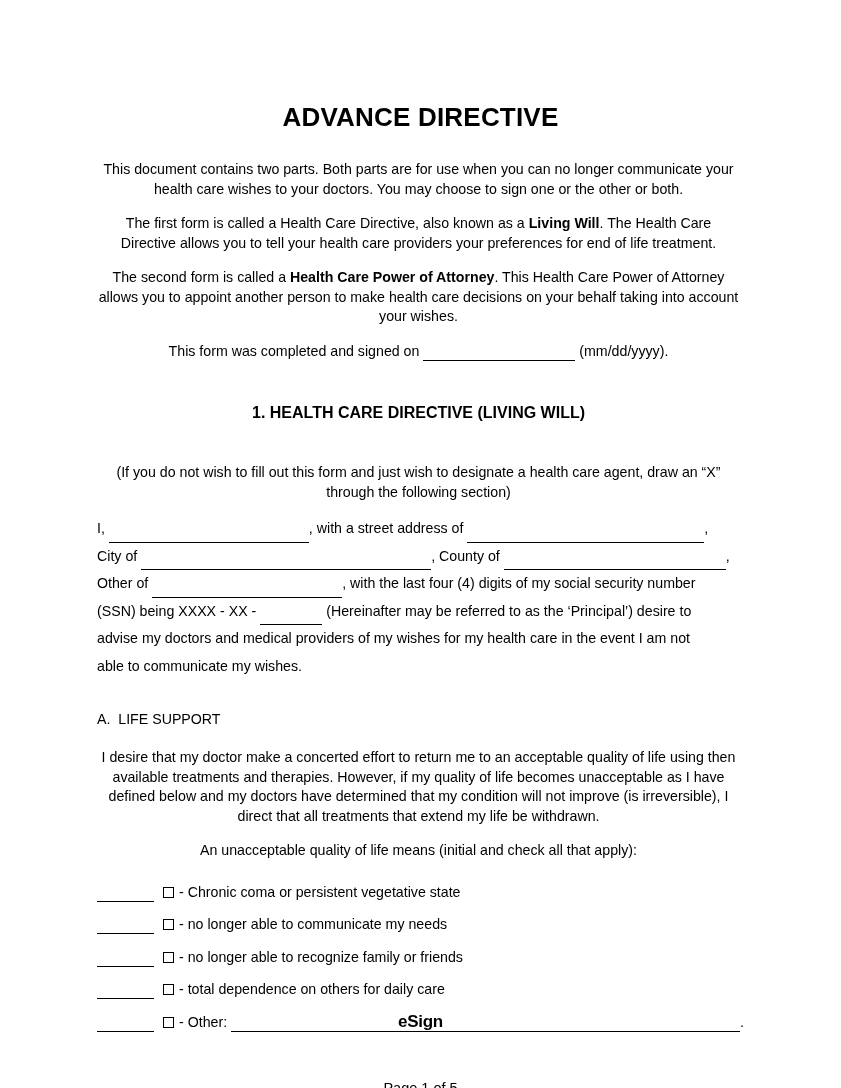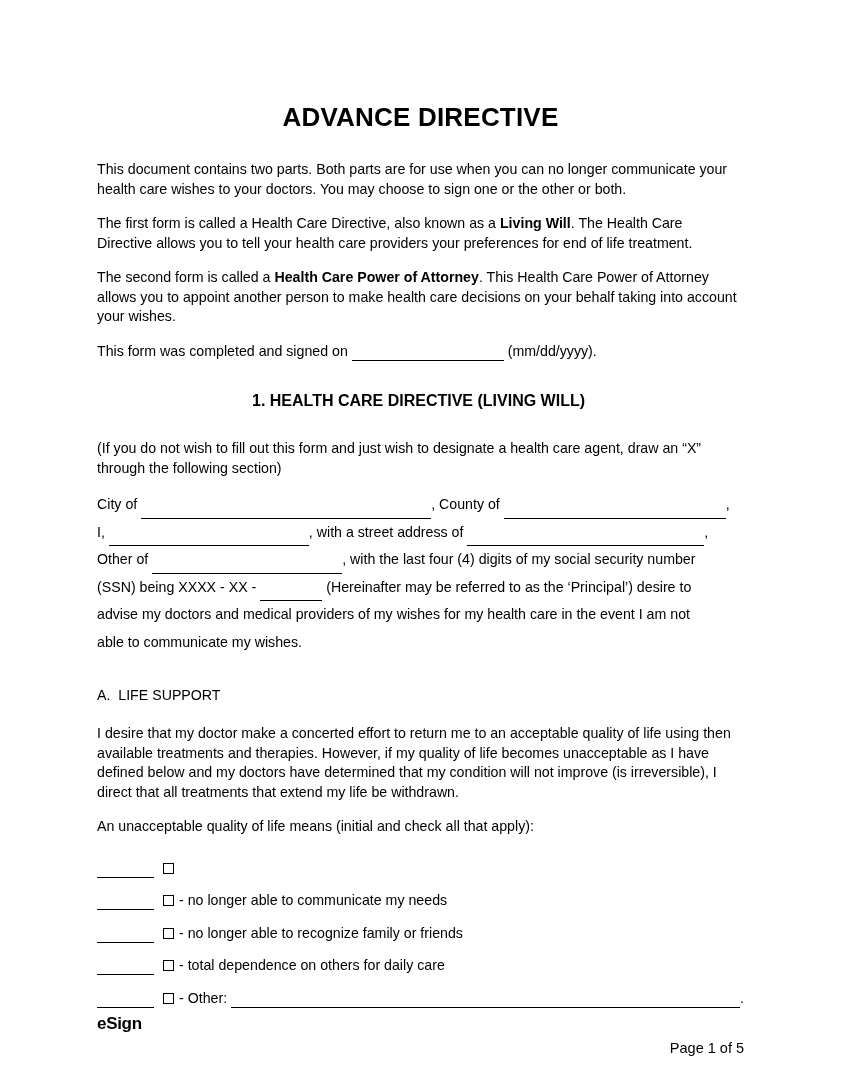--- a/index.html
+++ b/index.html
@@ -36,30 +36,30 @@
     font-weight: bold;
     letter-spacing: 0.2px;
     margin: 0;
     padding-top: 103px;
     line-height: 1.1;
   }
   p.para {
     font-size: 14.2px;
     line-height: 19.5px;
     margin: 0 0 0 0;
-    text-align: left;
+    text-align: center;
   }
   .gap-para  { height: 15px; }
   .gap-small { height: 13px; }
 
   .section-title {
     text-align: center;
     font-size: 16px;
     font-weight: bold;
-    margin: 4px;
+    margin: 16px;
     line-height: 1.2;
   }
   .gap-before-section { height: 26px; }
   .gap-after-section  { height: 25px; }
 
   .fillblock {
     font-size: 14.2px;
     line-height: 27.5px;
   }
   .fillblock .row { white-space: nowrap; }
@@ -112,20 +112,21 @@
 
   .footer {
     position: absolute;
     left: 97px;
     right: 97px;
     top: 1012px;
     height: 24px;
     display: flex;
     align-items: center;
     justify-content: space-between;
+    flex-direction: column;
   }
   .brand {
     font-size: 17px;
     font-weight: bold;
     letter-spacing: -0.3px;
   }
   .pagenum {
     font-size: 14.5px;
     margin-top: 48px;
   }
@@ -152,23 +153,23 @@
 
     <div class="gap-before-section"></div>
     <p class="section-title">1. HEALTH CARE DIRECTIVE (LIVING WILL)</p>
     <div class="gap-after-section"></div>
 
     <p class="para">(If you do not wish to fill out this form and just wish to designate a health care agent, draw an “X” through the following section)</p>
 
     <div class="gap-small"></div>
 
     <div class="fillblock">
+      <div class="row"><span>I,</span>&nbsp;<span class="ul ul-name"></span><span>, with a street address of</span>&nbsp;<span class="ul ul-street"></span><span>,</span></div>
+
       <div class="row"><span>City of</span>&nbsp;<span class="ul ul-city"></span><span>, County of</span>&nbsp;<span class="ul ul-county"></span><span>,</span></div>
-
-      <div class="row"><span>I,</span>&nbsp;<span class="ul ul-name"></span><span>, with a street address of</span>&nbsp;<span class="ul ul-street"></span><span>,</span></div>
 
       <div class="row"><span>Other of</span>&nbsp;<span class="ul ul-state"></span><span>, with the last four (4) digits of my social security number</span></div>
 
       <div class="row"><span>(SSN) being XXXX - XX -</span>&nbsp;<span class="ul ul-ssn"></span>&nbsp;<span>(Hereinafter may be referred to as the ‘Principal’) desire to</span></div>
 
       <div class="row">advise my doctors and medical providers of my wishes for my health care in the event I am not</div>
       <div class="row">able to communicate my wishes.</div>
     </div>
 
     <div class="gap-before-sub"></div>
@@ -176,21 +177,21 @@
     <div class="gap-after-sub"></div>
 
     <p class="para">I desire that my doctor make a concerted effort to return me to an acceptable quality of life using then available treatments and therapies. However, if my quality of life becomes unacceptable as I have defined below and my doctors have determined that my condition will not improve (is irreversible), I direct that all treatments that extend my life be withdrawn.</p>
 
     <div class="gap-para"></div>
     <p class="para">An unacceptable quality of life means (initial and check all that apply):</p>
 
     <div class="gap-before-list"></div>
 
     <div class="checklist">
-      <div class="check-row"><span class="ul ul-init"></span><span class="cbox"></span></div>
+      <div class="check-row"><span class="ul ul-init"></span><span class="cbox"></span><span>- Chronic coma or persistent vegetative state</span></div>
 
       <div class="check-row"><span class="ul ul-init"></span><span class="cbox"></span><span>- no longer able to communicate my needs</span></div>
 
       <div class="check-row"><span class="ul ul-init"></span><span class="cbox"></span><span>- no longer able to recognize family or friends</span></div>
 
       <div class="check-row"><span class="ul ul-init"></span><span class="cbox"></span><span>- total dependence on others for daily care</span></div>
 
       <div class="check-row"><span class="ul ul-init"></span><span class="cbox"></span><span>- Other:</span>&nbsp;<span class="ul ul-other"></span><span>.</span></div>
     </div>
 

